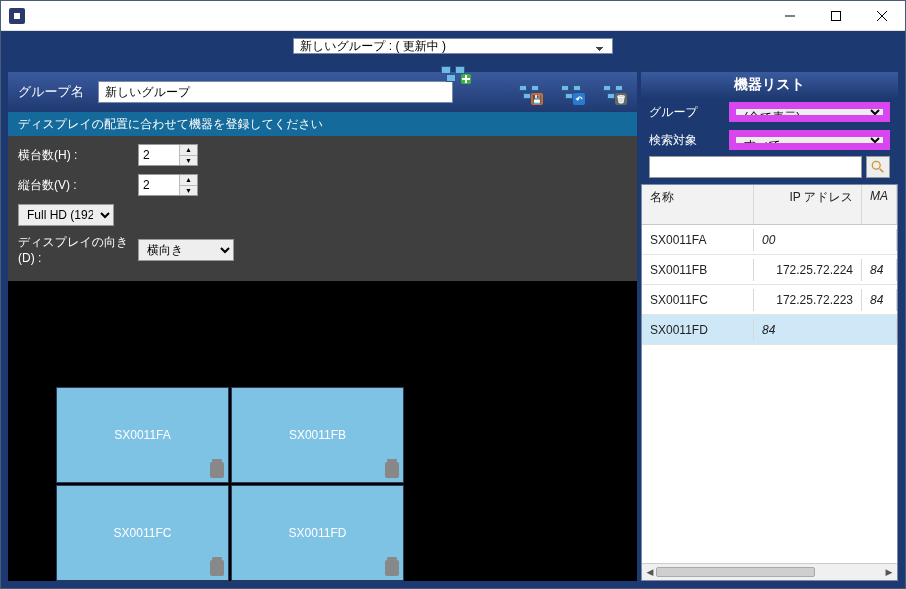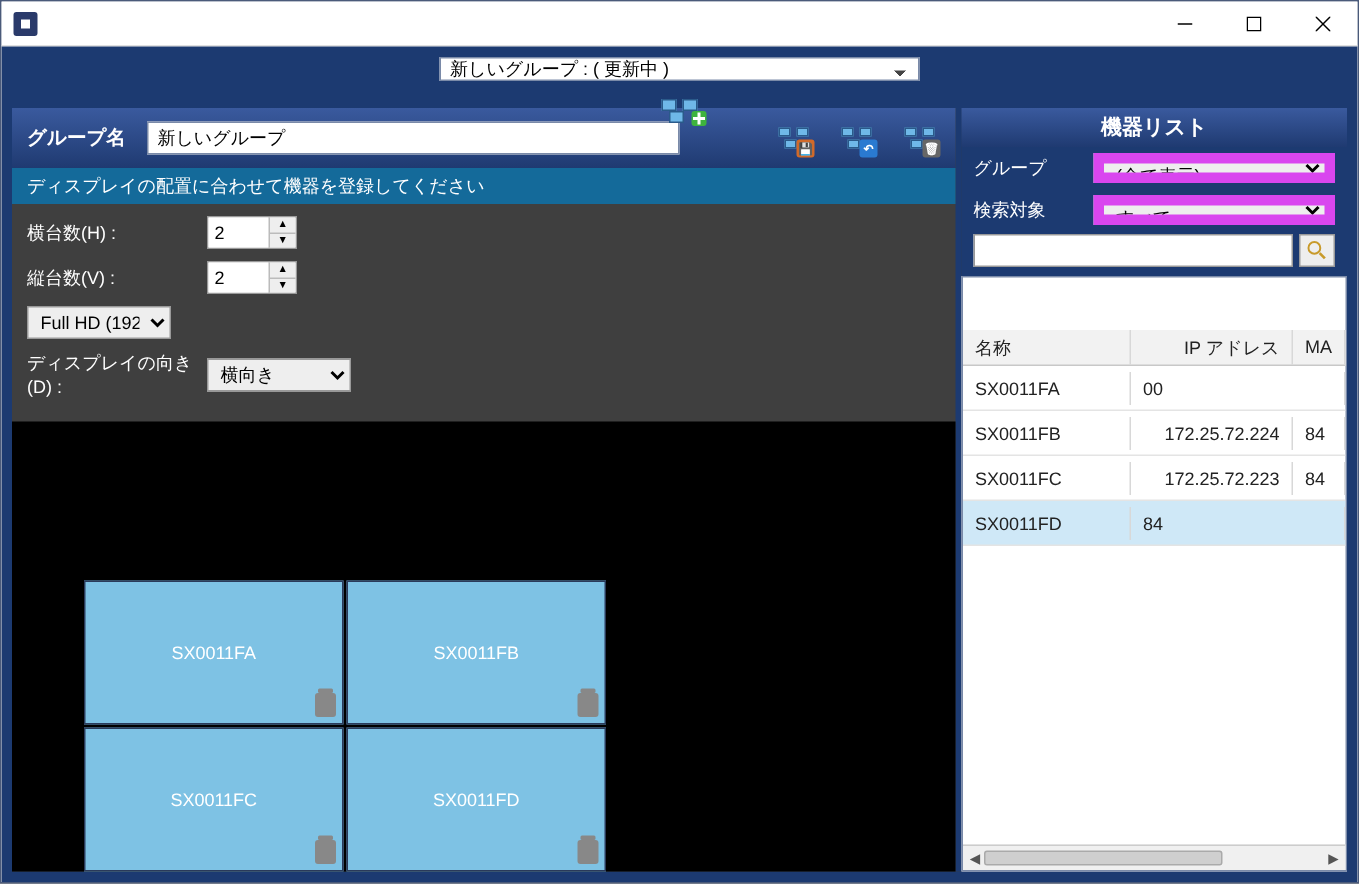--- a/index.html
+++ b/index.html
@@ -27,21 +27,21 @@
   .add-group-icon .mon.m1 { top:0; left:0; }
   .add-group-icon .mon.m2 { top:0; right:0; }
   .add-group-icon .mon.m3 { bottom:0; left:5px; }
   .add-group-icon .plus { position:absolute; bottom:-2px; right:-2px; width:10px; height:10px; background:#3eb33e; border-radius:2px; }
   .add-group-icon .plus::before, .add-group-icon .plus::after { content:""; position:absolute; background:#fff; }
   .add-group-icon .plus::before { top:4px; left:1px; width:8px; height:2px; }
   .add-group-icon .plus::after { top:1px; left:4px; width:2px; height:8px; }
 
   
   .header-row { height: 40px; background: linear-gradient(#3a5a9e, #1f3a71); display:flex; align-items:center; padding: 0 10px; gap: 14px; }
-  .header-row .lbl { color:#fff; font-size:13px; font-weight:bold; }
+  .header-row .lbl { color:#fff; font-size:13px; font-weight:normal; }
   .group-name-input { width: 355px; height: 22px; border:1px solid #7a8aa8; font-size:12px; padding:0 6px; background:#fff; }
   .header-row .spacer { flex:1; }
   .tool-btn { width: 28px; height: 26px; display:flex; align-items:center; justify-content:center; position:relative; cursor:pointer; }
   .tool-btn .monitors-ic { position:relative; width:20px; height:14px; }
   .tool-btn .mon-ic { position:absolute; width:8px; height:6px; background:#6fb8e8; border:1px solid #2a5a8a; }
   .tool-btn .mon-ic.i1 { top:0; left:0; }
   .tool-btn .mon-ic.i2 { top:0; right:0; }
   .tool-btn .mon-ic.i3 { bottom:0; left:4px; }
   .tool-btn .sub { position:absolute; bottom:0; right:0; width:12px; height:12px; border-radius:2px; display:flex; align-items:center; justify-content:center; font-size:8px; color:#fff; font-weight:bold; }
   .tool-btn .sub.save  { background:#d16a2a; }
@@ -75,25 +75,25 @@
   .right-title { background: linear-gradient(#3a5a9e, #1f3a71); color:#fff; font-weight:bold; font-size:14px; text-align:center; height:26px; display:flex; align-items:center; justify-content:center; }
   .filter-row { display:flex; align-items:center; padding:4px 8px; gap:8px; }
   .filter-row .f-lbl { color:#fff; font-size:12px; width:72px; }
   .filter-select { flex:1; height:20px; background:#eee; border:7px solid #d946ef; font-size:12px; padding:0 4px; }
   .search-row { display:flex; padding:2px 8px 6px 8px; gap:4px; }
   .search-input { flex:1; height:22px; border:1px solid #999; background:#fff; font-size:12px; padding:0 4px; }
   .search-btn { width:24px; height:22px; background:#eee; border:1px solid #999; display:flex; align-items:center; justify-content:center; cursor:pointer; }
   .search-btn svg { width:14px; height:14px; }
 
   .table-wrap { flex:1; background:#fff; border:1px solid #7a8aa8; margin:0 0 0 0; display:flex; flex-direction:column; min-height:0; }
-  .thead { display:flex; background:#f2f2f2; border-bottom:1px solid #c8c8c8; height:24px; font-size:12px; color:#222;margin-top:35px; }
+  .thead { display:flex; background:#f2f2f2; border-bottom:1px solid #c8c8c8; height:40px; font-size:12px; color:#222; }
   .th, .td { padding:4px 8px; white-space:nowrap; overflow:hidden; text-overflow:ellipsis; border-right:1px solid #d8d8d8; }
   .col-name { width:112px; }
   .col-ip   { width:108px;text-align:right; }
-  .col-mac  { flex:1; }
+  .col-mac  { flex:1;font-style:italic; }
   .tbody { flex:1; overflow-y:auto; overflow-x:hidden; }
   .trow { display:flex; border-bottom:1px solid #e4e4e4; height:30px; align-items:center; font-size:12px; color:#222; cursor:pointer; }
   .trow.selected { background:#cfe8f7; }
   .table-scroll-x { height:17px; background:#f0f0f0; border-top:1px solid #ccc; position:relative; display:flex; align-items:center; justify-content:flex-start; padding:0 14px; }
   .table-scroll-x::before, .table-scroll-x::after { position:absolute; top:2px; width:12px; height:12px; font-size:9px; color:#555; display:flex; align-items:center; justify-content:center; }
   .table-scroll-x::before { content:"◀"; left:2px; }
   .table-scroll-x::after  { content:"▶"; right:2px; }
   .table-scroll-x .thumb { width:70%; height:10px; background:#cfcfcf; border:1px solid #aaa; border-radius:2px; }
 
   

